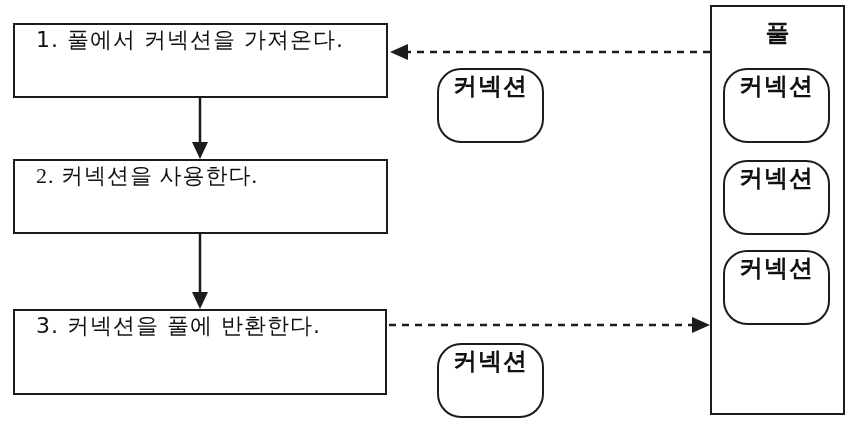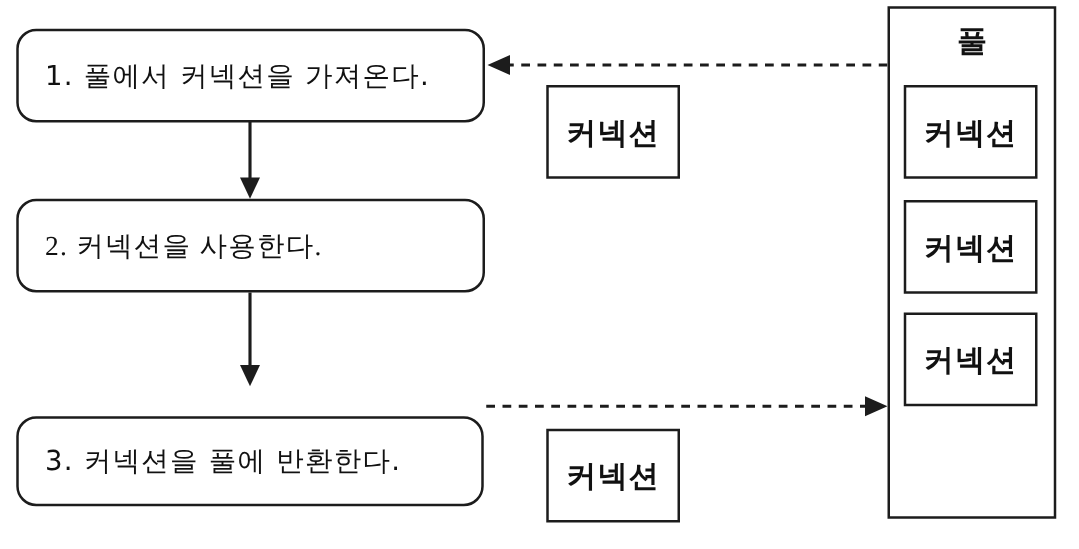--- a/index.html
+++ b/index.html
@@ -27,39 +27,38 @@
     background: #ffffff;
     border: 2px solid #1c1c1c;
     box-sizing: border-box;
     color: #111111;
   }
   .step {
     left: 13px;
     width: 375px;
     height: 75px;
     display: flex;
-    align-items: center;
     padding-left: 21px;
     font-size: 22px;
     letter-spacing: 1px;
     white-space: nowrap;
-    border-radius: 16px;
   }
   .step1 { top: 23px; }
   .step2 { top: 159px; font-family: Liberation Serif, serif; }
-  .step3 { top: 309px; width: 374px; height: 72px; margin-top: 24px; }
+  .step3 { top: 309px; width: 374px; height: 86px; }
   .conn {
     width: 107px;
     height: 75px;
     display: flex;
-    align-items: center;
+    align-items: flex-start;
     justify-content: center;
     font-size: 24px;
     font-weight: bold;
     letter-spacing: 1px;
+    border-radius: 24px;
   }
   .float-conn-top { left: 437px; top: 68px; }
   .float-conn-bottom { left: 437px; top: 343px; }
   .pool {
     left: 710px;
     top: 5px;
     width: 135px;
     height: 410px;
   }
   .pool-title {

